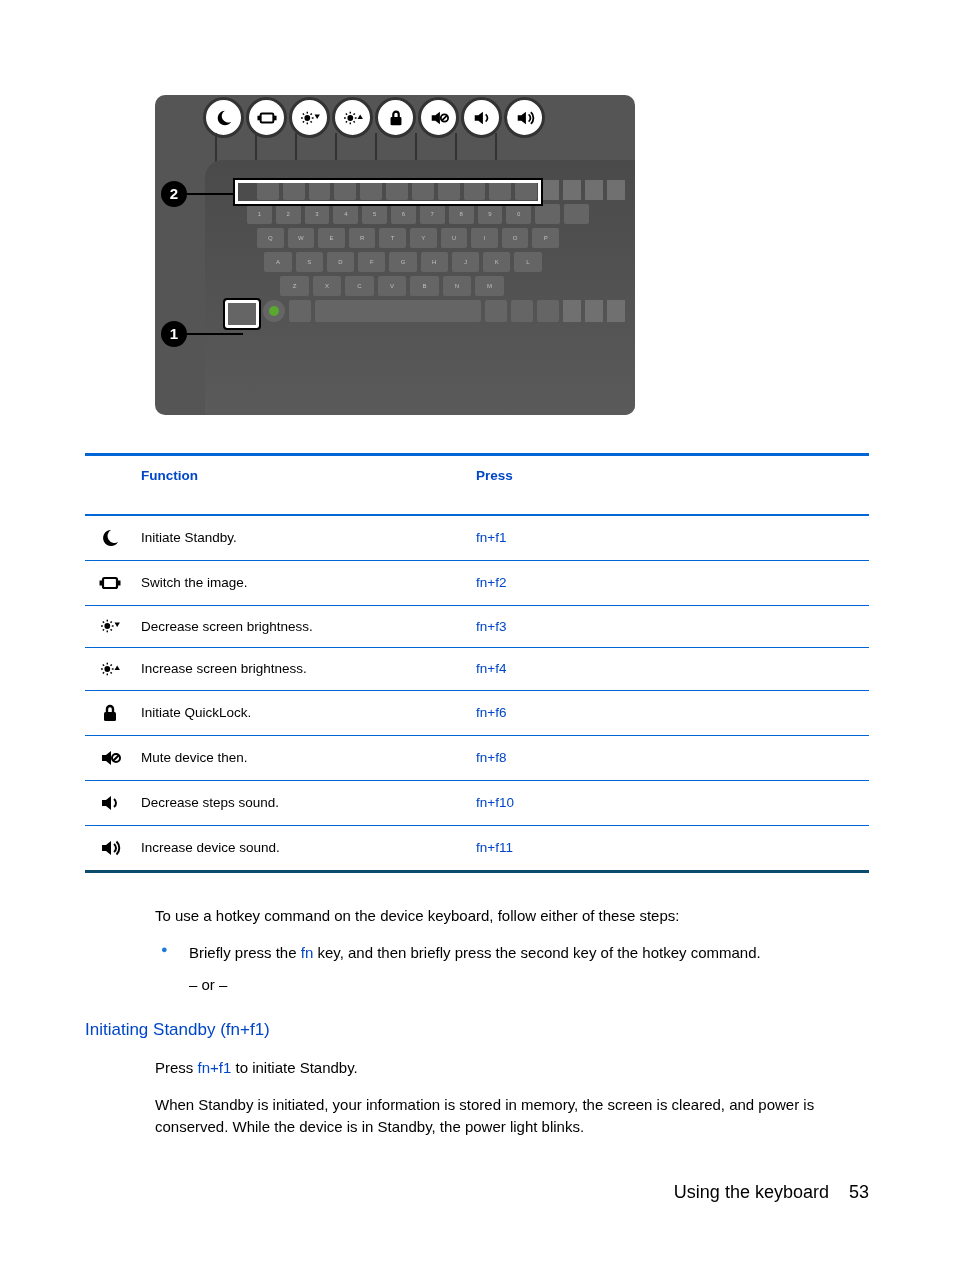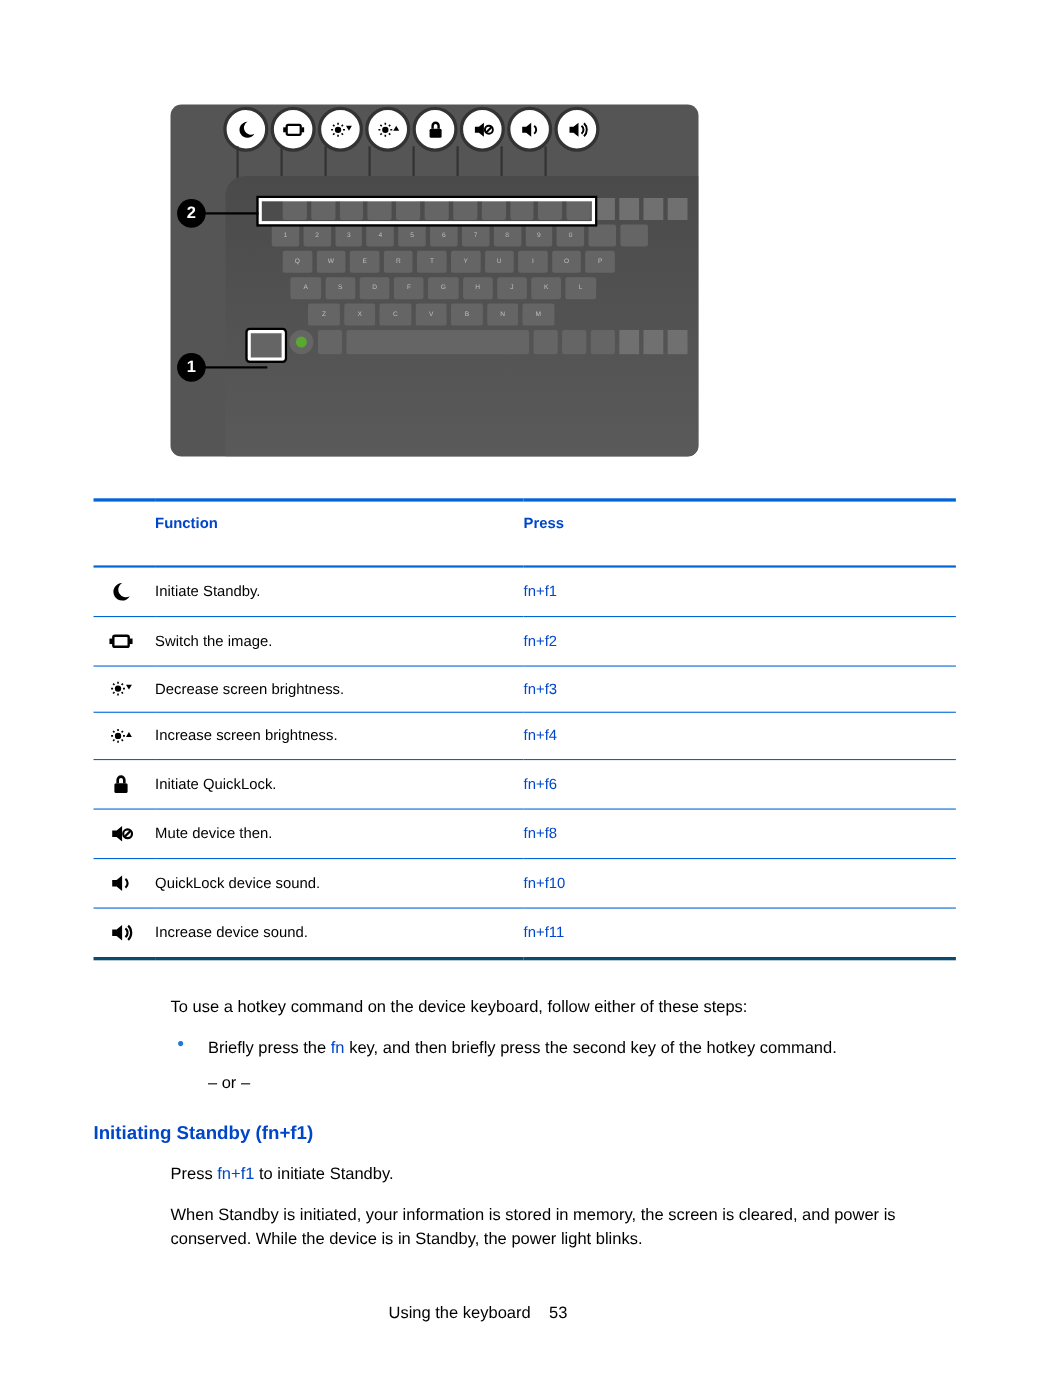--- a/index.html
+++ b/index.html
@@ -41,22 +41,22 @@
   .hk{color:#0046c8;}
   .iconcell svg{display:block;margin:0 auto;}
 
   .body-text{margin:0 0 16px 70px;font-size:15px;}
   ul.bul{list-style:none;padding:0;margin:16px 0 20px 70px;}
   ul.bul>li{position:relative;padding-left:34px;margin-bottom:14px;}
   ul.bul>li:before{content:"\25CF";position:absolute;left:6px;top:0;color:#1e7bd6;font-size:11px;}
   .or{margin:10px 0 10px 0;}
   .fn{color:#0046c8;}
 
-  h3.sec{color:#0046c8;font-size:17px;font-weight:bold;margin:22px 0 14px -70px;}
-  .footer{position:absolute;bottom:65px;left:0;right:85px;text-align:center;font-size:15px;}
+  h3.sec{color:#0046c8;font-size:17px;font-weight:normal;margin:22px 0 14px -70px;}
+  .footer{position:absolute;bottom:65px;left:0;right:85px;text-align:right;font-size:18px;}
 </style>
 </head>
 <body>
 
 <svg width="0" height="0" style="position:absolute">
   <defs>
     <g id="i-moon">
         <path d="M12 3a8 8 0 1 0 7 12 6.5 6.5 0 0 1-7-12z" fill="currentColor"></path>
       </g>
     <g id="i-switch">
@@ -340,21 +340,21 @@
           </td>
           <td>Mute device then.</td>
           <td class="hk">fn+f8</td>
         </tr>
       <tr>
           <td class="iconcell">
             <svg width="22" height="22" viewBox="0 0 22 22">
               <use href="#i-vol-down"></use>
             </svg>
           </td>
-          <td>QuickLock device sound.</td>
+          <td>Decrease steps sound.</td>
           <td class="hk">fn+f10</td>
         </tr>
       <tr>
           <td class="iconcell">
             <svg width="22" height="22" viewBox="0 0 22 22">
               <use href="#i-vol-up"></use>
             </svg>
           </td>
           <td>Increase device sound.</td>
           <td class="hk">fn+f11</td>

